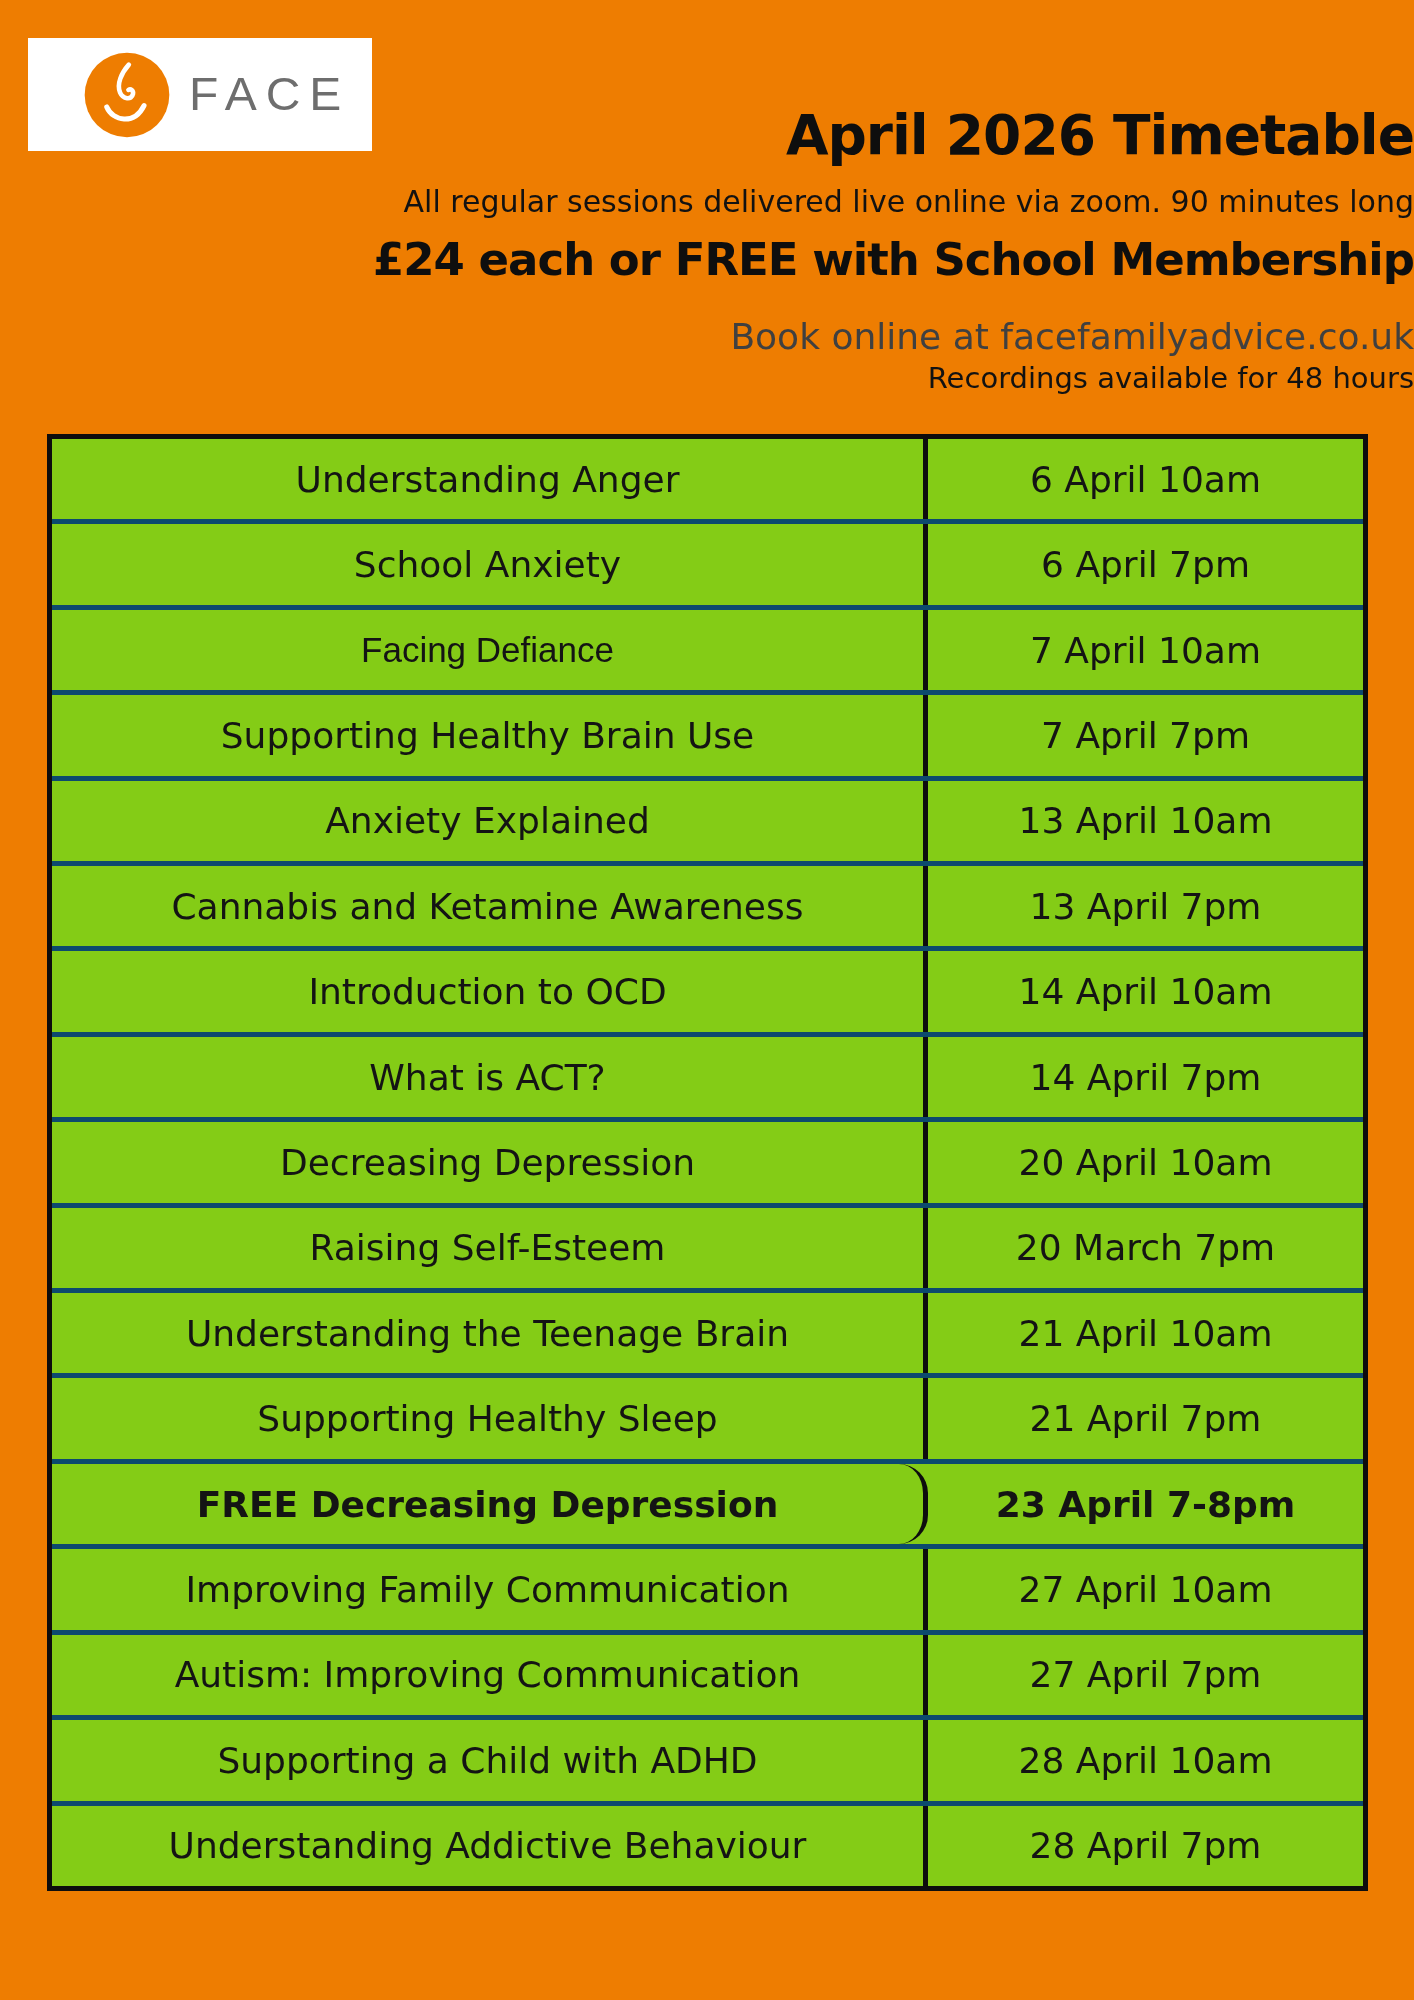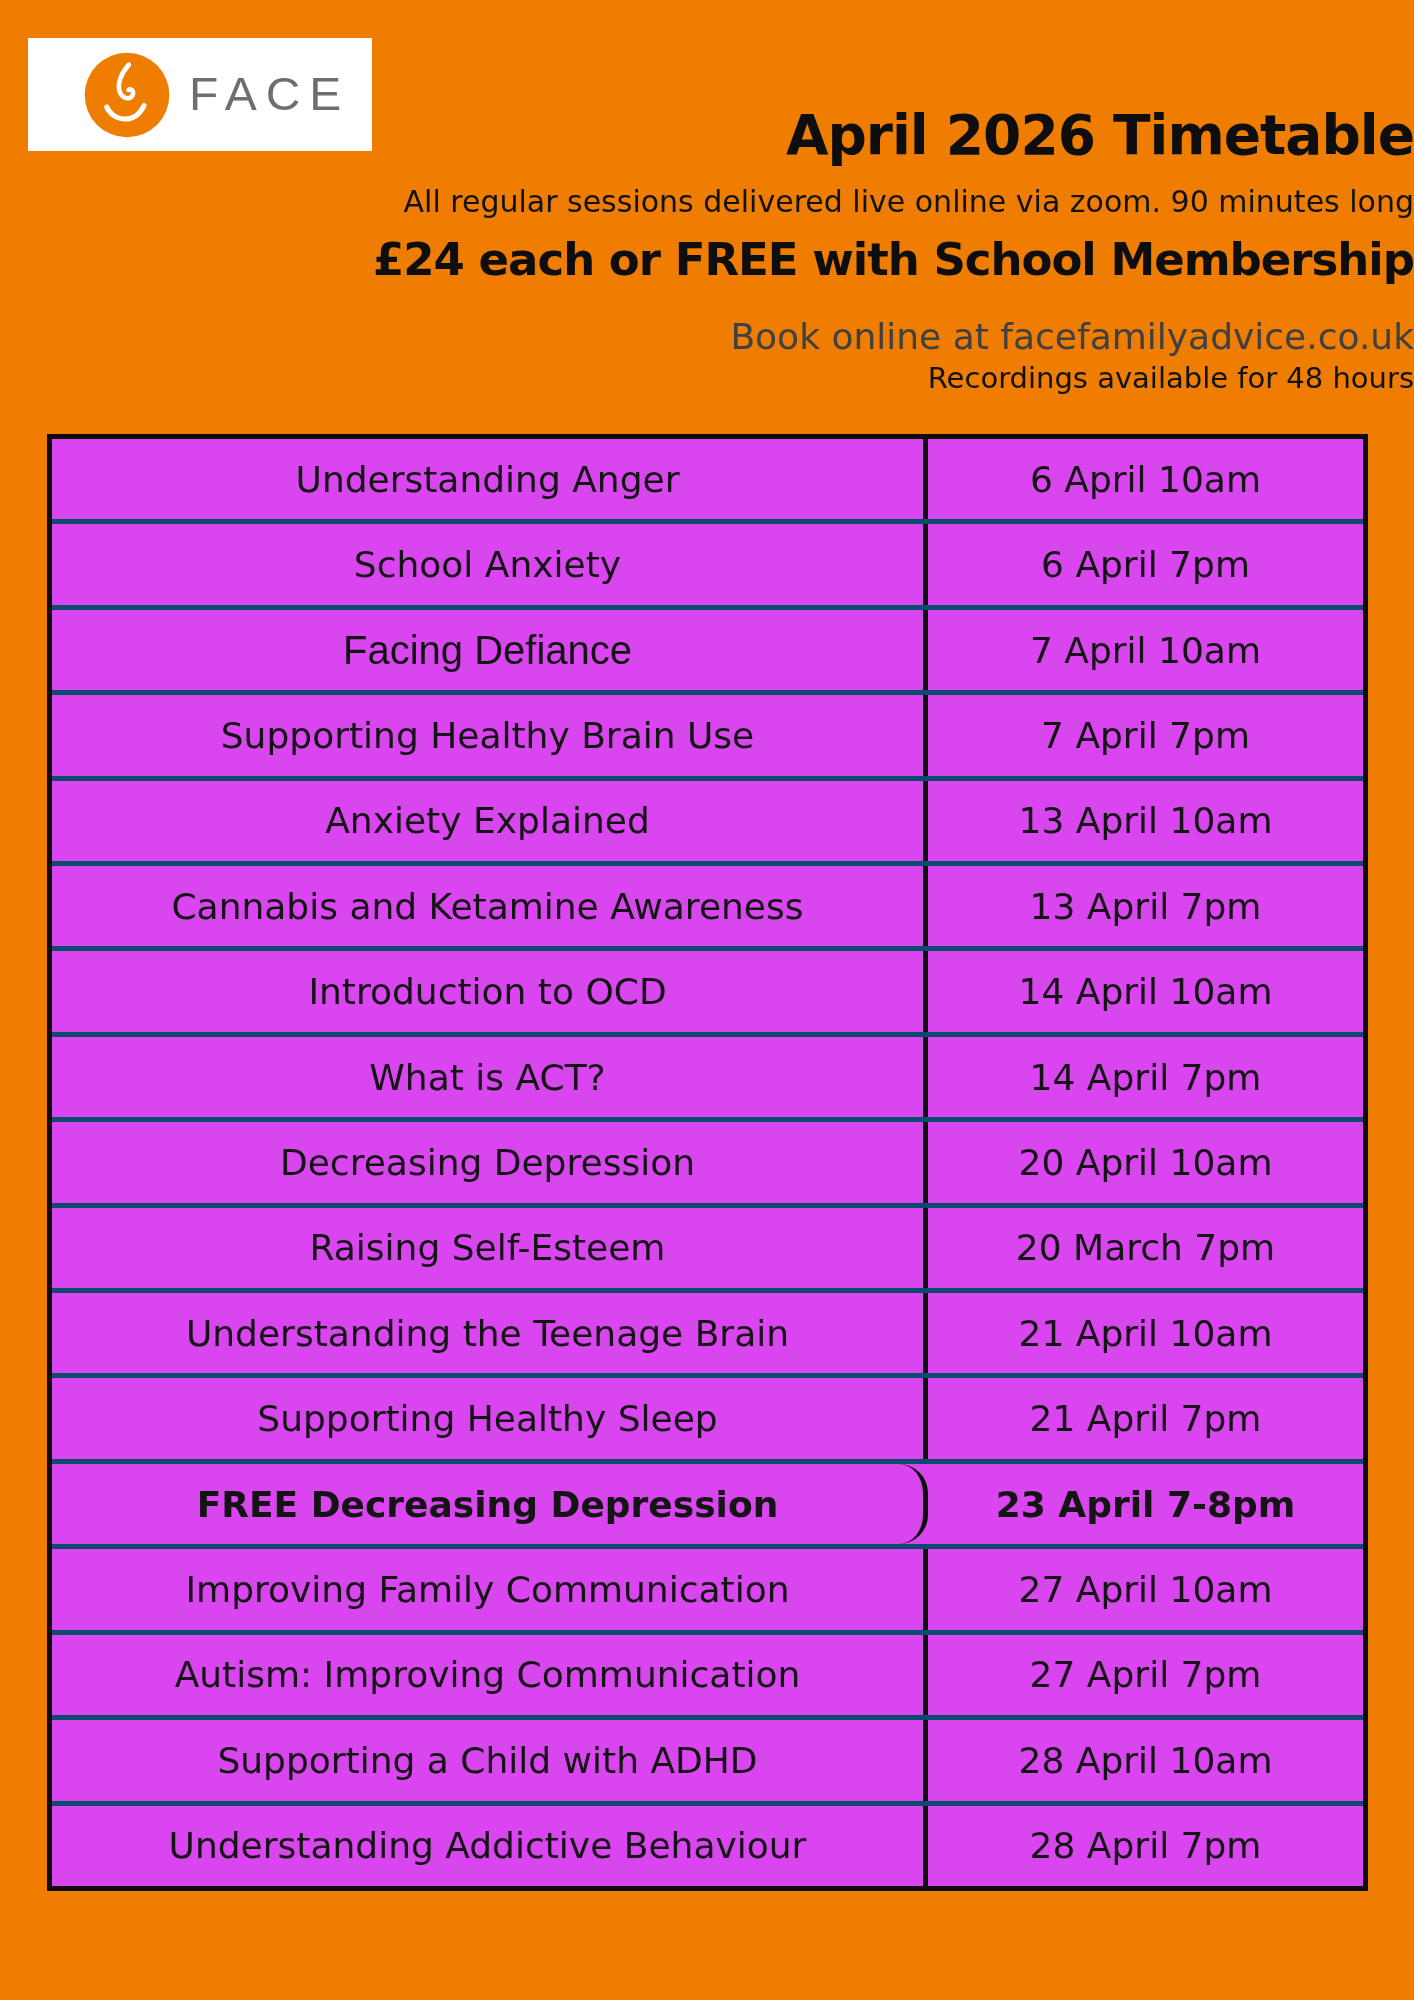--- a/index.html
+++ b/index.html
@@ -40,37 +40,37 @@
   .price-line { top: 233px; font-size: 45px; font-weight: 700; color: #0E0E0E; letter-spacing: -1px; }
   .book-line  { top: 316px; font-size: 36px; color: #404040; }
   .rec-line   { top: 361px; font-size: 29px; color: #121212; }
 
   
   .timetable {
     position: absolute; left: 47px; top: 434px;
     width: 1321px; height: 1457px;
     box-sizing: border-box;
     border: 5px solid #0D0D0D;
-    background: #d946ef;
+    background: #84cc16;
     display: flex; flex-direction: column;
   }
   .t-row { flex: 1 1 0; display: flex; border-top: 5px solid #0c4a6e; min-height: 0; }
   .t-row:first-child { border-top: none; }
   .cell {
     display: flex; align-items: center; justify-content: center;
     font-size: 36px; color: #141414;
     box-sizing: border-box;
     white-space: nowrap;
   }
   .cell-session { width: 876px; border-right: 5px solid #0D0D0D; }
   .cell-time { flex: 1 1 auto; }
   .t-row.is-bold .cell { font-weight: 700; border-radius: 29px; }
   .t-row.alt-font .cell-session {
     font-family: "Liberation Sans", sans-serif;
-    font-size: 40px;
+    font-size: 35px;
   }
 </style>
 </head>
 <body>
 
 <div class="page">
 
   <div class="logo-box">
     <svg class="logo-mark" viewBox="0 0 100 100" aria-hidden="true">
       <circle cx="50" cy="50" r="46" fill="#EE7D01"></circle>

